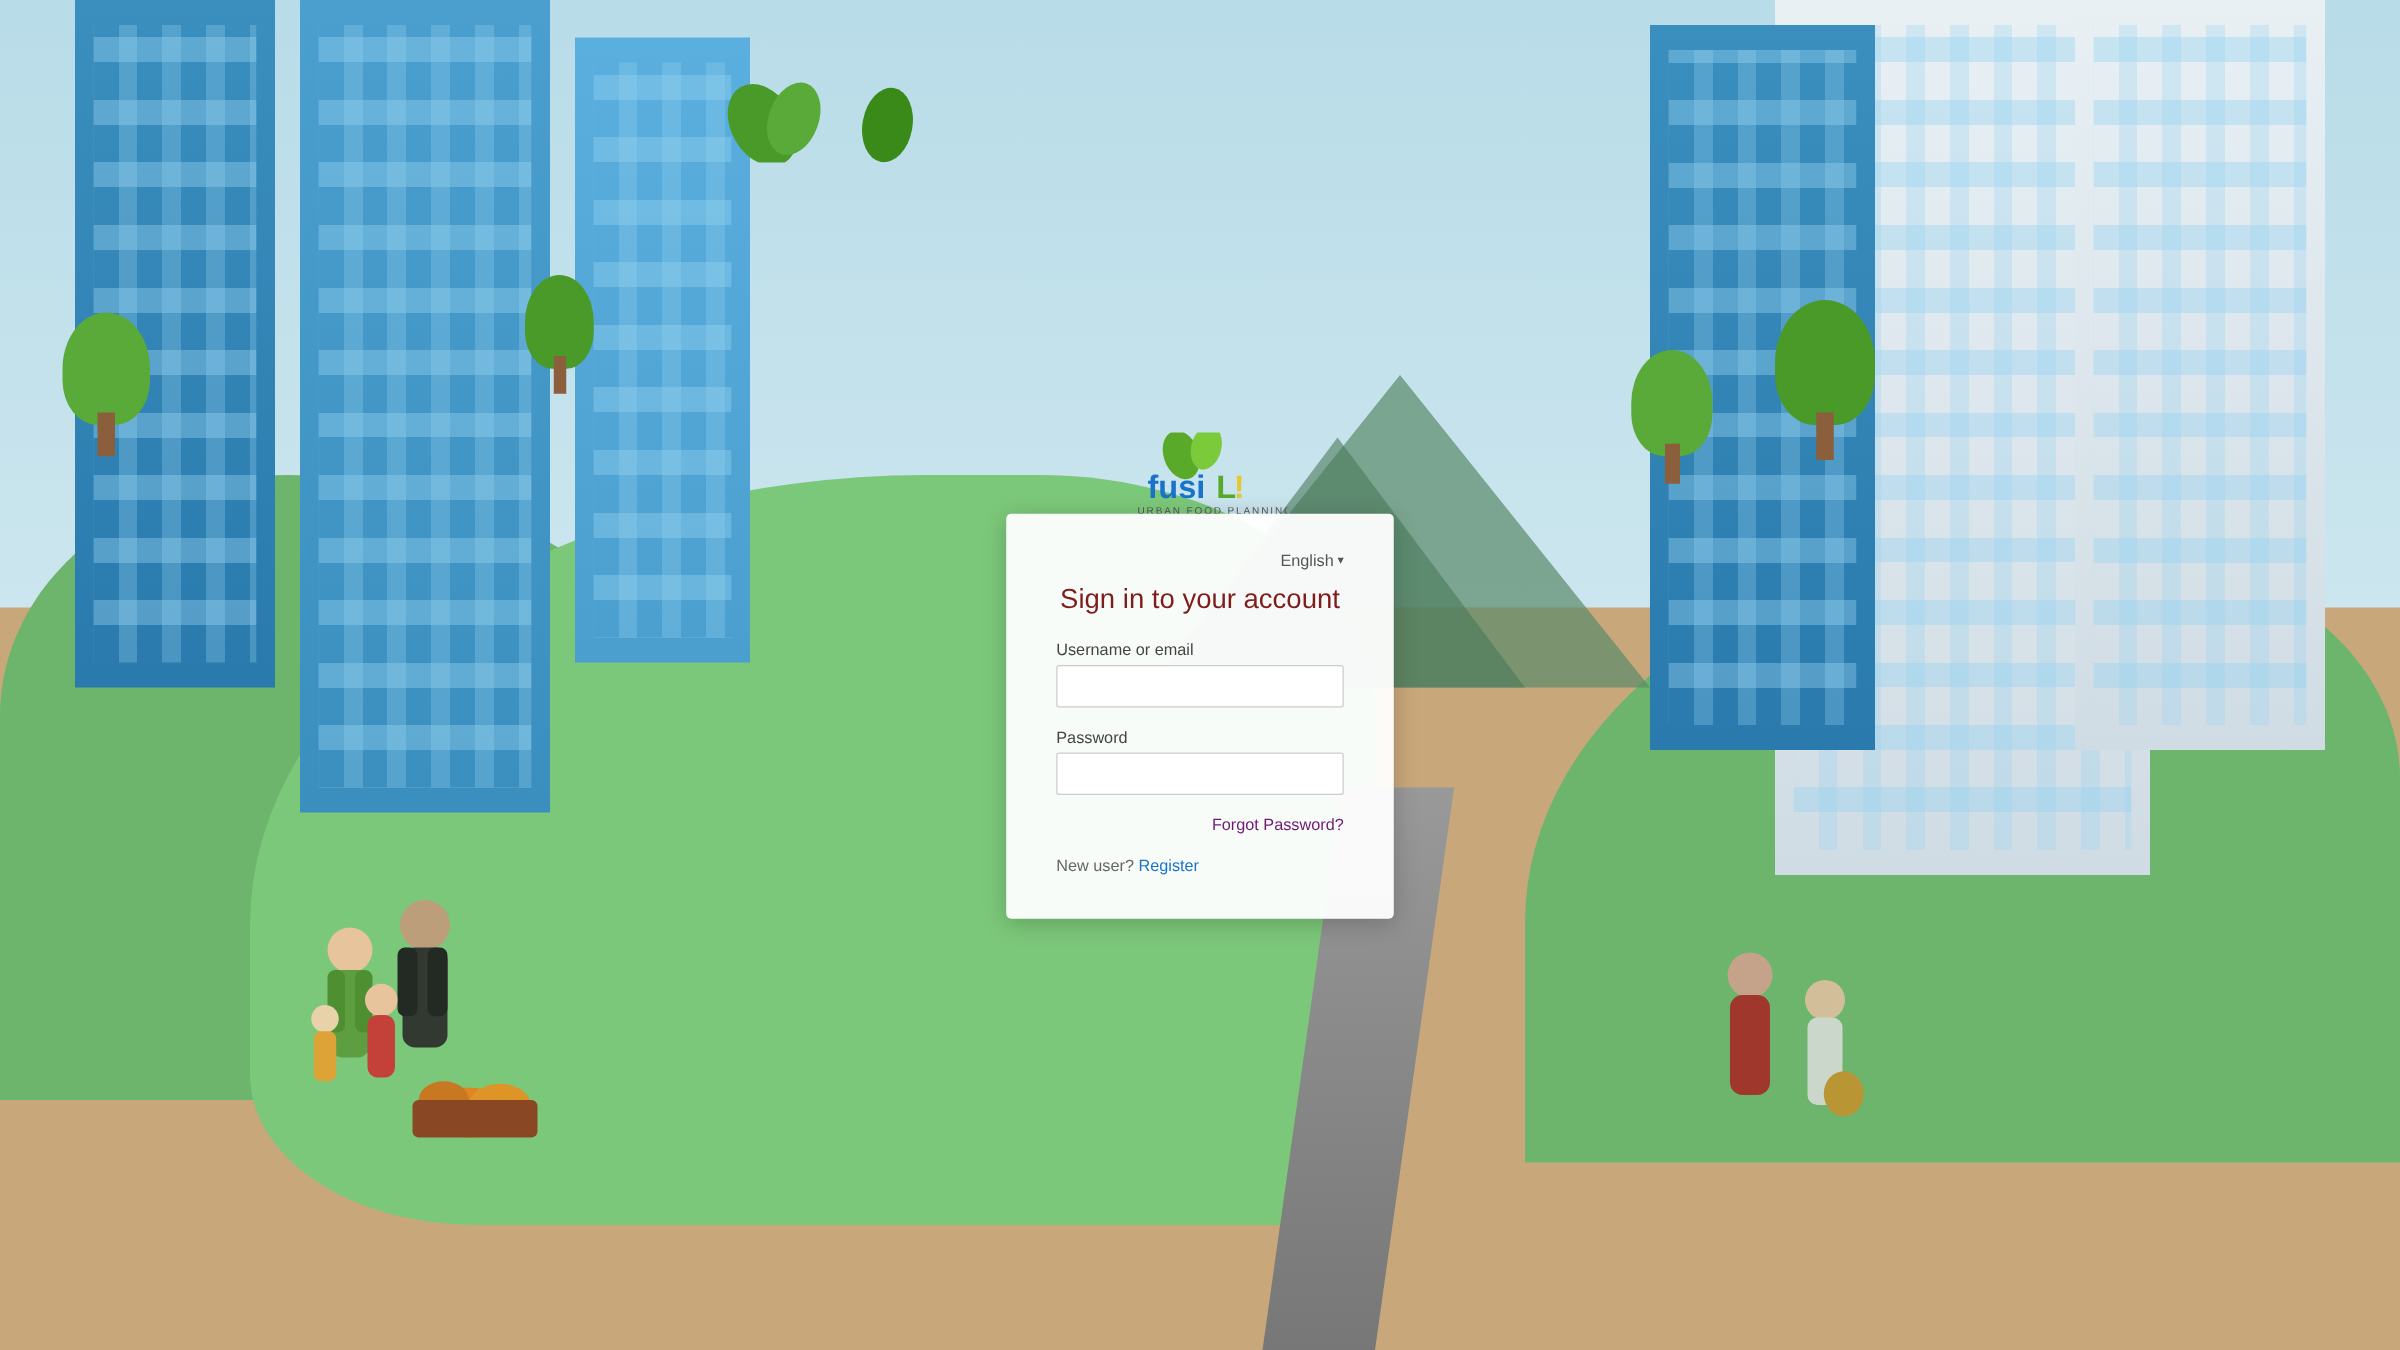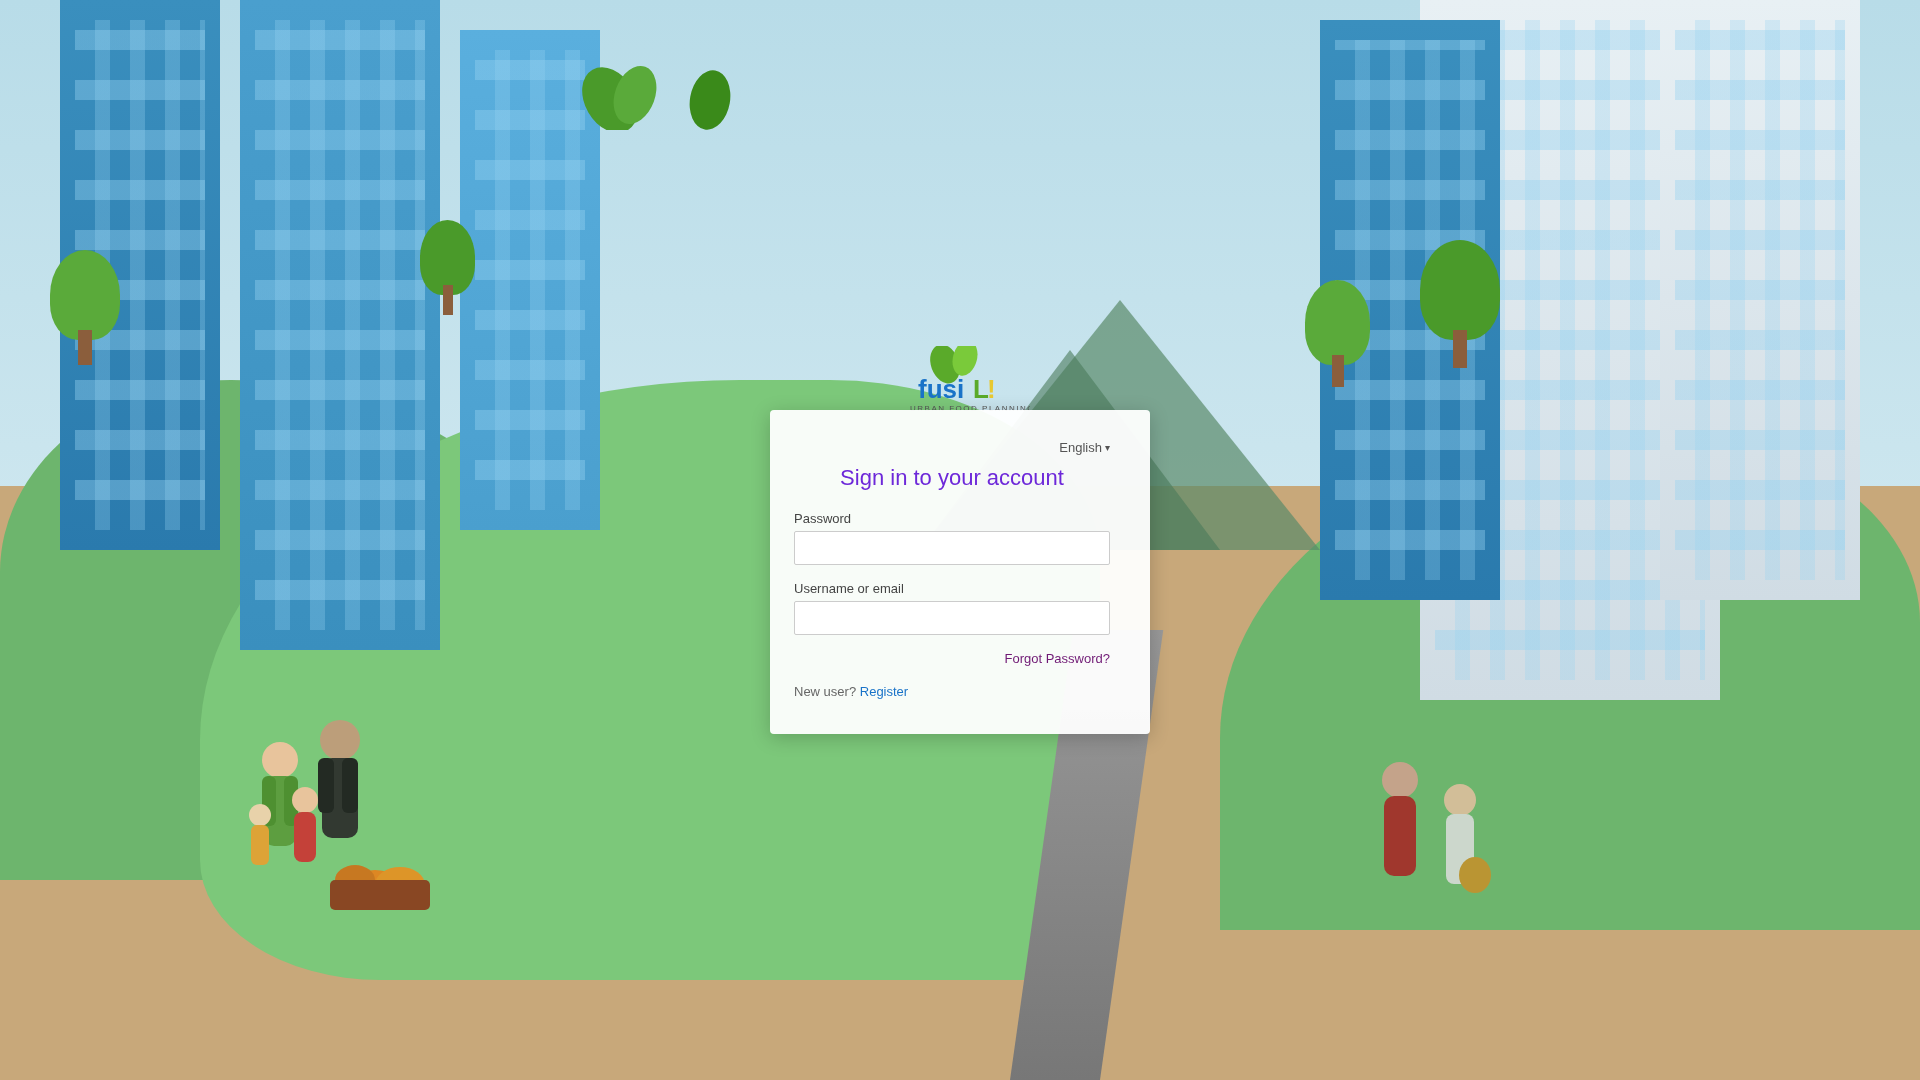--- a/index.html
+++ b/index.html
@@ -177,22 +177,22 @@
     }
 
     .logo-area {
       margin-bottom: 0;
       text-align: left;
     }
 
     .login-card {
       background: rgba(255, 255, 255, 0.95);
       border-radius: 4px;
-      padding: 30px 40px 35px 24px;
-      width: 380px;
+      padding: 30px 40px 35px 40px;
+      width: 310px;
       box-shadow: 0 4px 20px rgba(0,0,0,0.2);
       margin-top: -10px;
     }
 
     .lang-selector {
       display: flex;
       justify-content: flex-end;
       margin-bottom: 10px;
       font-size: 13px;
       color: #555;
@@ -205,21 +205,21 @@
       gap: 3px;
     }
 
     .lang-chevron {
       font-size: 10px;
     }
 
     .card-title {
       text-align: center;
       font-size: 22px;
-      color: #6d28d9;
+      color: #7f1d1d;
       font-weight: 400;
       margin-bottom: 20px;
     }
 
     .field-group {
       margin-bottom: 16px;
     }
 
     .field-label {
       display: block;
@@ -415,28 +415,28 @@
         <span>English</span>
         <span class="lang-chevron">▾</span>
       </span>
     </div>
 
     
     <div class="card-title">Sign in to your account</div>
 
     
     <div class="field-group">
+      <label class="field-label">Username or email</label>
+      <input type="text" class="field-input" placeholder="" style="">
+    </div>
+
+    
+    <div class="field-group">
       <label class="field-label">Password</label>
       <input type="password" class="field-input" placeholder="" style="">
-    </div>
-
-    
-    <div class="field-group">
-      <label class="field-label">Username or email</label>
-      <input type="text" class="field-input" placeholder="" style="">
     </div>
 
     
     <div class="forgot-password-row">
       <a class="forgot-link" href="#">Forgot Password?</a>
     </div>
 
     
 
     

